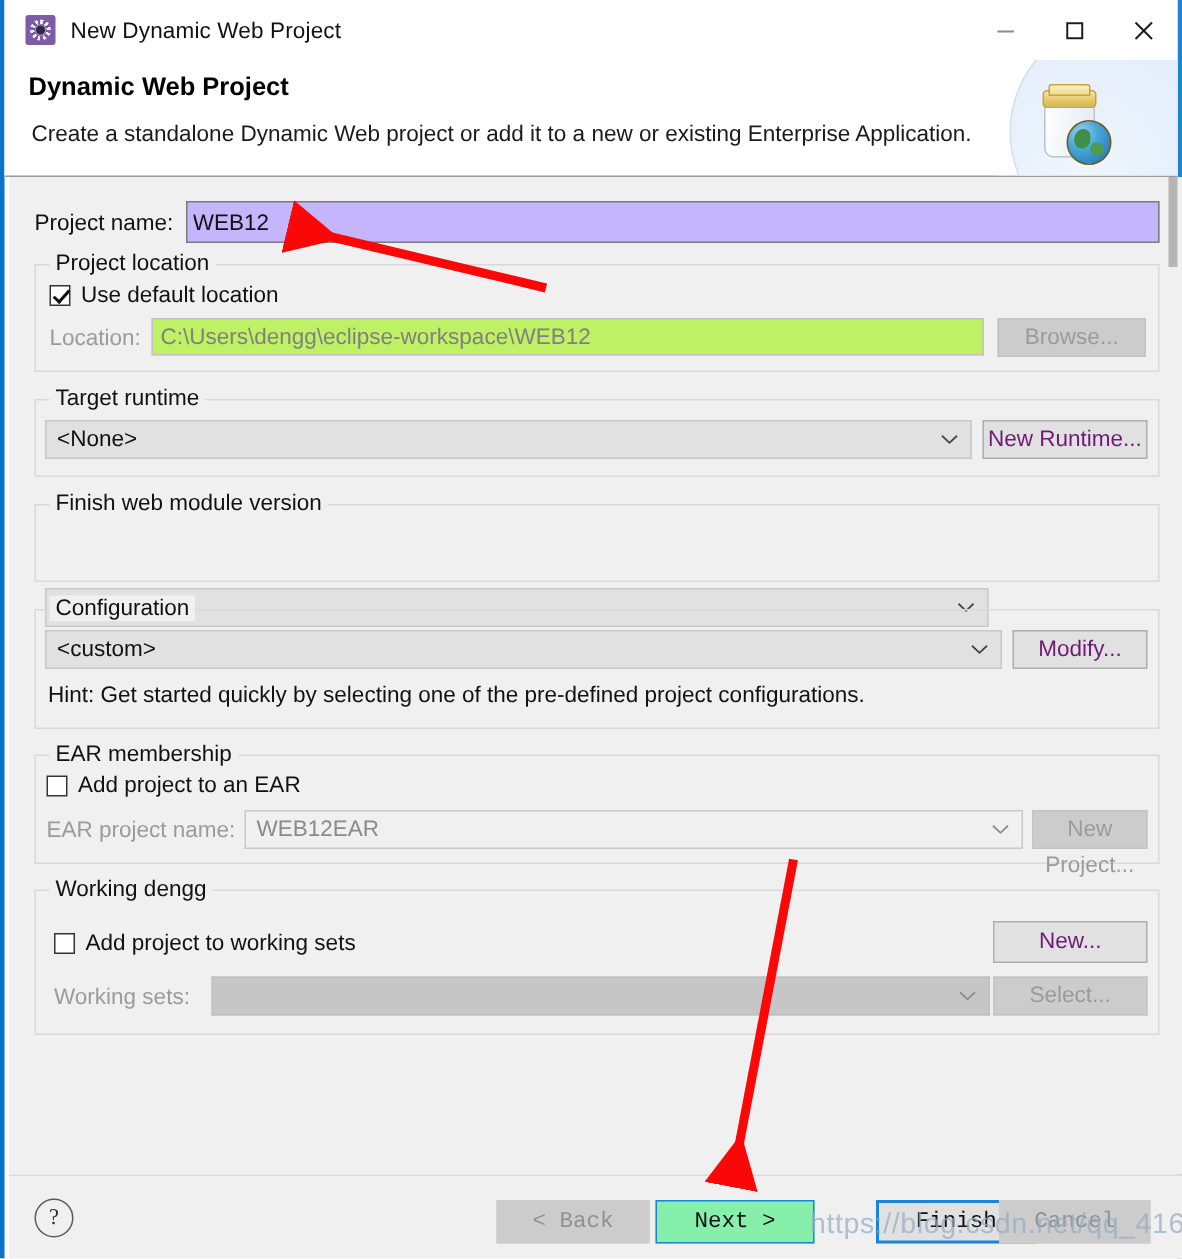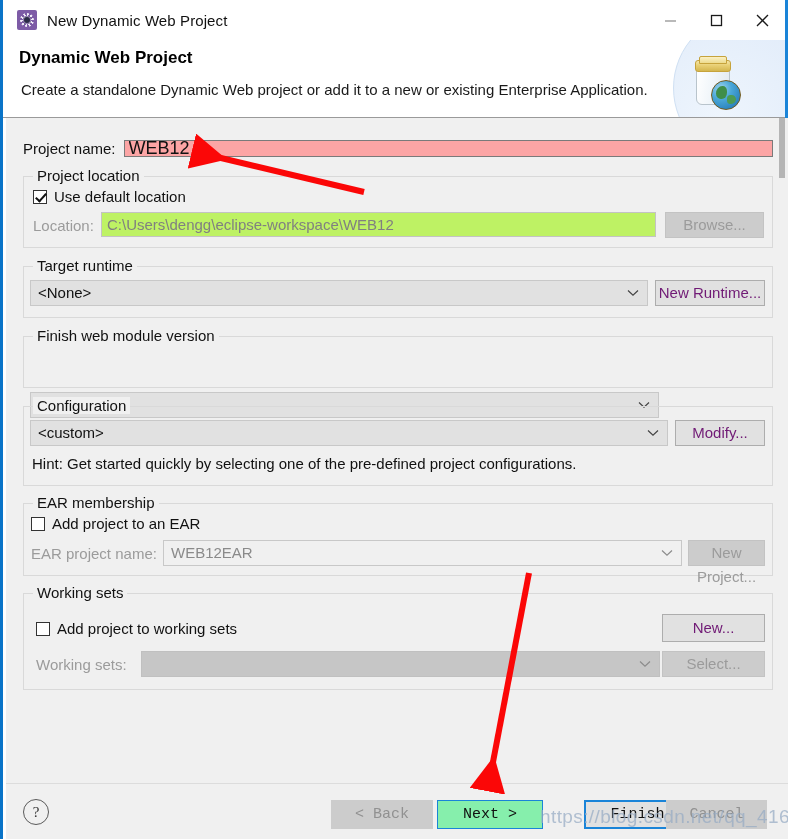--- a/index.html
+++ b/index.html
@@ -162,26 +162,26 @@
   .row-projname {
     position: absolute; left: 17px; top: 17px;
     width: 750px; height: 26px;
     display: flex; align-items: center;
   }
   .lbl-projname {
     font-size: 15px; color: #111; margin-right: 8px;
   }
   .input-projname {
     flex: 1 1 auto;
-    height: 17px;
+    height: 28px;
     box-sizing: border-box;
     border: 1px solid #7a7a7a;
-    background: #fca5a5;
+    background: #c4b5fd;
     font-family: "Liberation Sans", sans-serif;
-    font-size: 18px;
+    font-size: 15px;
     color: #111;
     padding: 0 4px;
     outline: none;
   }
 
   
   .group {
     position: absolute;
     box-sizing: border-box;
     border: 1px solid #d9d9d9;
@@ -472,21 +472,21 @@
         <span class="caret">
           <svg width="12" height="8" viewBox="0 0 12 8">
               <polyline points="1,1.5 6,6.2 11,1.5" fill="none" stroke="#8c8c8c" stroke-width="1.2"></polyline>
             </svg>
         </span>
       </div>
       <div class="btn disabled" style="left:664px; top:36px; width:77px;">New Project...</div>
     </div>
 
     <div class="group" style="left:17px; top:475px; width:750px; height:97px;">
-      <span class="legend">Working sets</span>
+      <span class="legend">Working dengg</span>
       <div class="chk-row" style="left:12px; top:26px;">
         <span class="chkbox"></span>
         <span>Add project to working sets</span>
       </div>
       <span class="field-label dim" style="left:12px; top:62px;">Working sets:</span>
       <div class="combo disabled" style="left:117px; top:57px; width:519px; background:#c6c6c6; border-color:#c0c0c0;">
         <span></span>
         <span class="caret">
           <svg width="12" height="8" viewBox="0 0 12 8">
               <polyline points="1,1.5 6,6.2 11,1.5" fill="none" stroke="#8c8c8c" stroke-width="1.2"></polyline>

